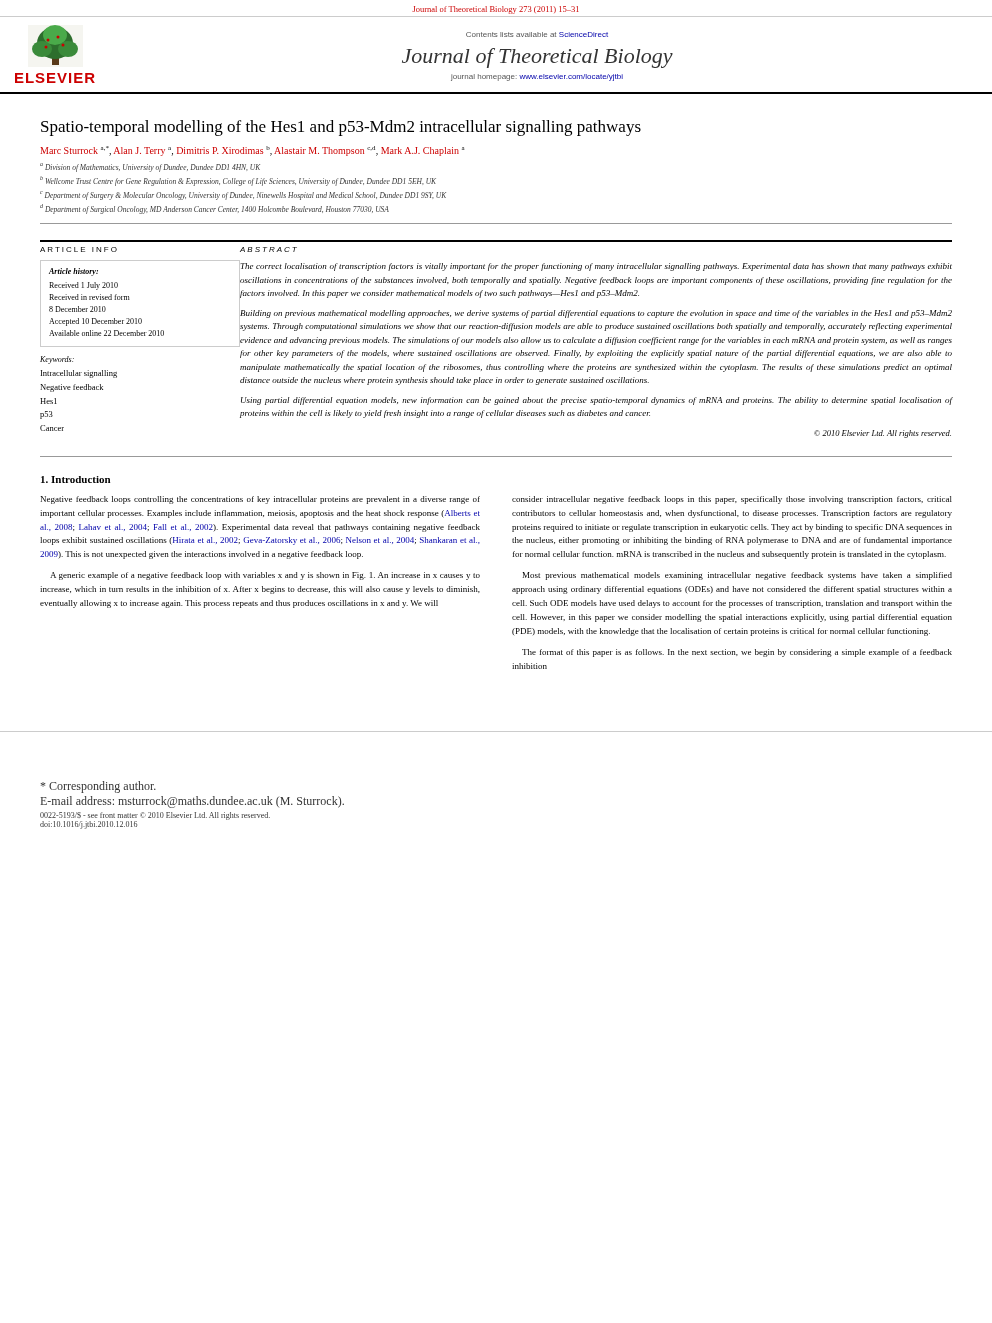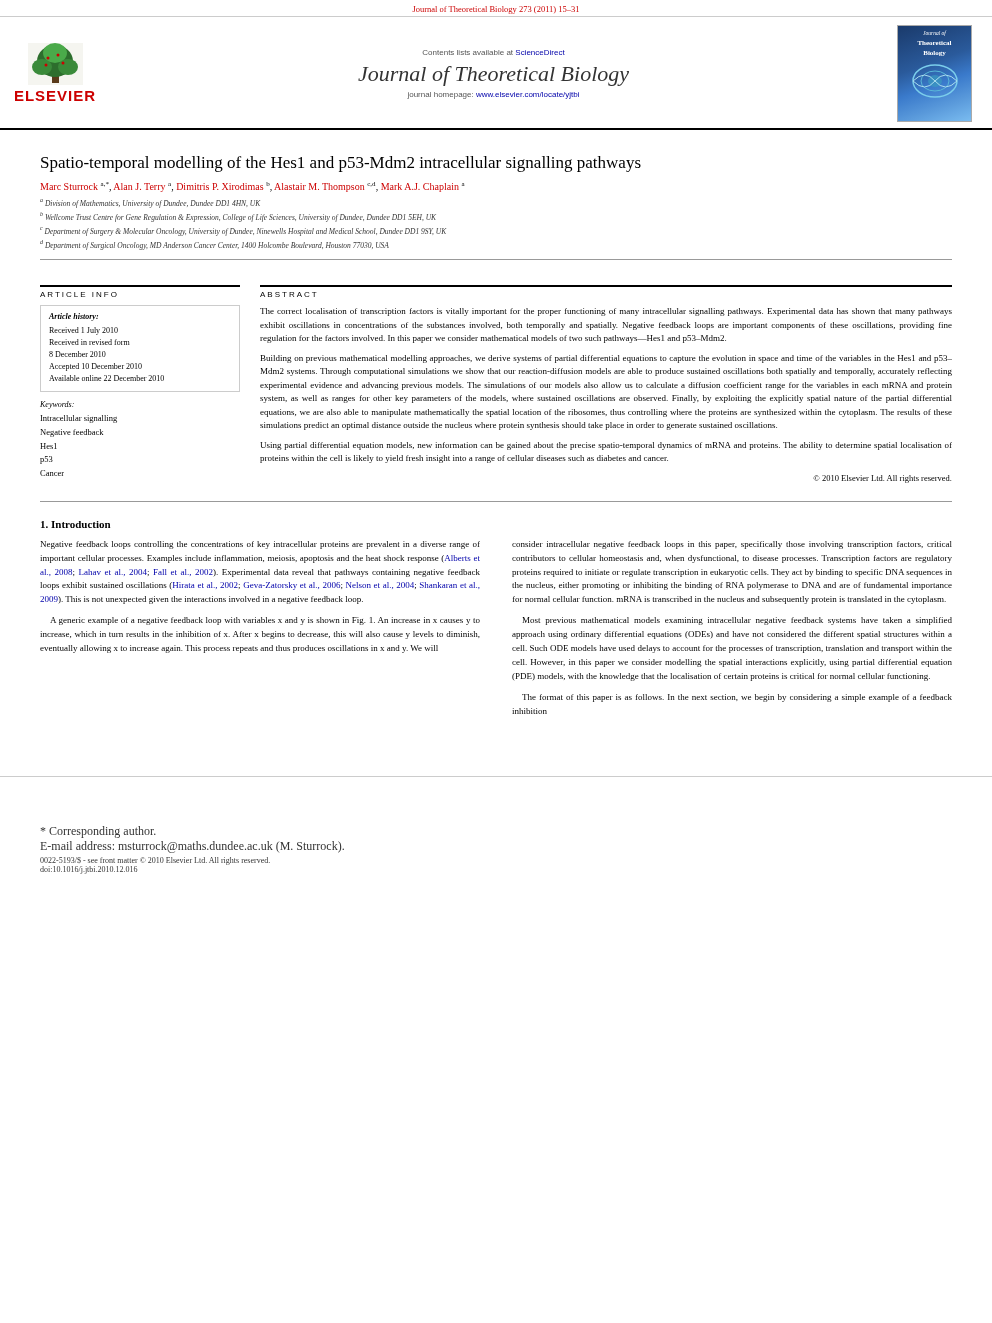--- a/index.html
+++ b/index.html
@@ -140,29 +140,29 @@
 
     .divider-line {
       border: none;
       border-top: 1px solid #999;
       margin: 8px 0;
     }
 
     
     .two-col {
       display: flex;
-      gap: 20px;
-      margin-top: 25px;
+      margin-top: 16px;
     }
     .col-left {
       width: 200px;
       flex-shrink: 0;
     }
     .col-right {
       flex: 1;
+      font-style: italic;
     }
 
     .section-header {
       font-size: 8px;
       font-family: Arial, sans-serif;
       letter-spacing: 2px;
       text-transform: uppercase;
       color: #000;
       border-top: 2px solid #000;
       padding-top: 3px;
@@ -307,35 +307,20 @@
       <span>Contents lists available at</span>
       <a href="#">ScienceDirect</a>
     </div>
     <div class="journal-title-main">Journal of Theoretical Biology</div>
     <div class="journal-homepage">
       <span>journal homepage:</span>
       <a href="#">www.elsevier.com/locate/yjtbi</a>
     </div>
   </div>
 
-  <div class="journal-cover">
-    <div class="journal-cover-inner">
-      <div class="cover-journal-text">Journal of</div>
-      <div class="cover-journal-title">Theoretical</div>
-      <div class="cover-journal-title">Biology</div>
-
-      <svg width="60" height="50" viewBox="0 0 60 50" style="margin-top:4px">
-        <ellipse cx="30" cy="20" rx="22" ry="16" fill="none" stroke="#7bceeb" stroke-width="1.5"></ellipse>
-        <ellipse cx="30" cy="20" rx="14" ry="10" fill="none" stroke="#5ab8d8" stroke-width="1"></ellipse>
-        <ellipse cx="30" cy="20" rx="7" ry="6" fill="#3a9ac0" opacity="0.7"></ellipse>
-        <path d="M8 20 Q20 8 30 20 Q40 32 52 20" stroke="#aaddee" fill="none" stroke-width="1"></path>
-        <path d="M8 20 Q20 32 30 20 Q40 8 52 20" stroke="#aaddee" fill="none" stroke-width="1"></path>
-      </svg>
-    </div>
-  </div>
 </div>
 
 <div class="main-content">
 
   <h1 class="article-title">Spatio-temporal modelling of the Hes1 and p53-Mdm2 intracellular signalling pathways</h1>
 
   <div class="authors-line">
     <span>
       <a class="author-link" href="#">Marc Sturrock</a>
       <sup>a,*</sup>,

